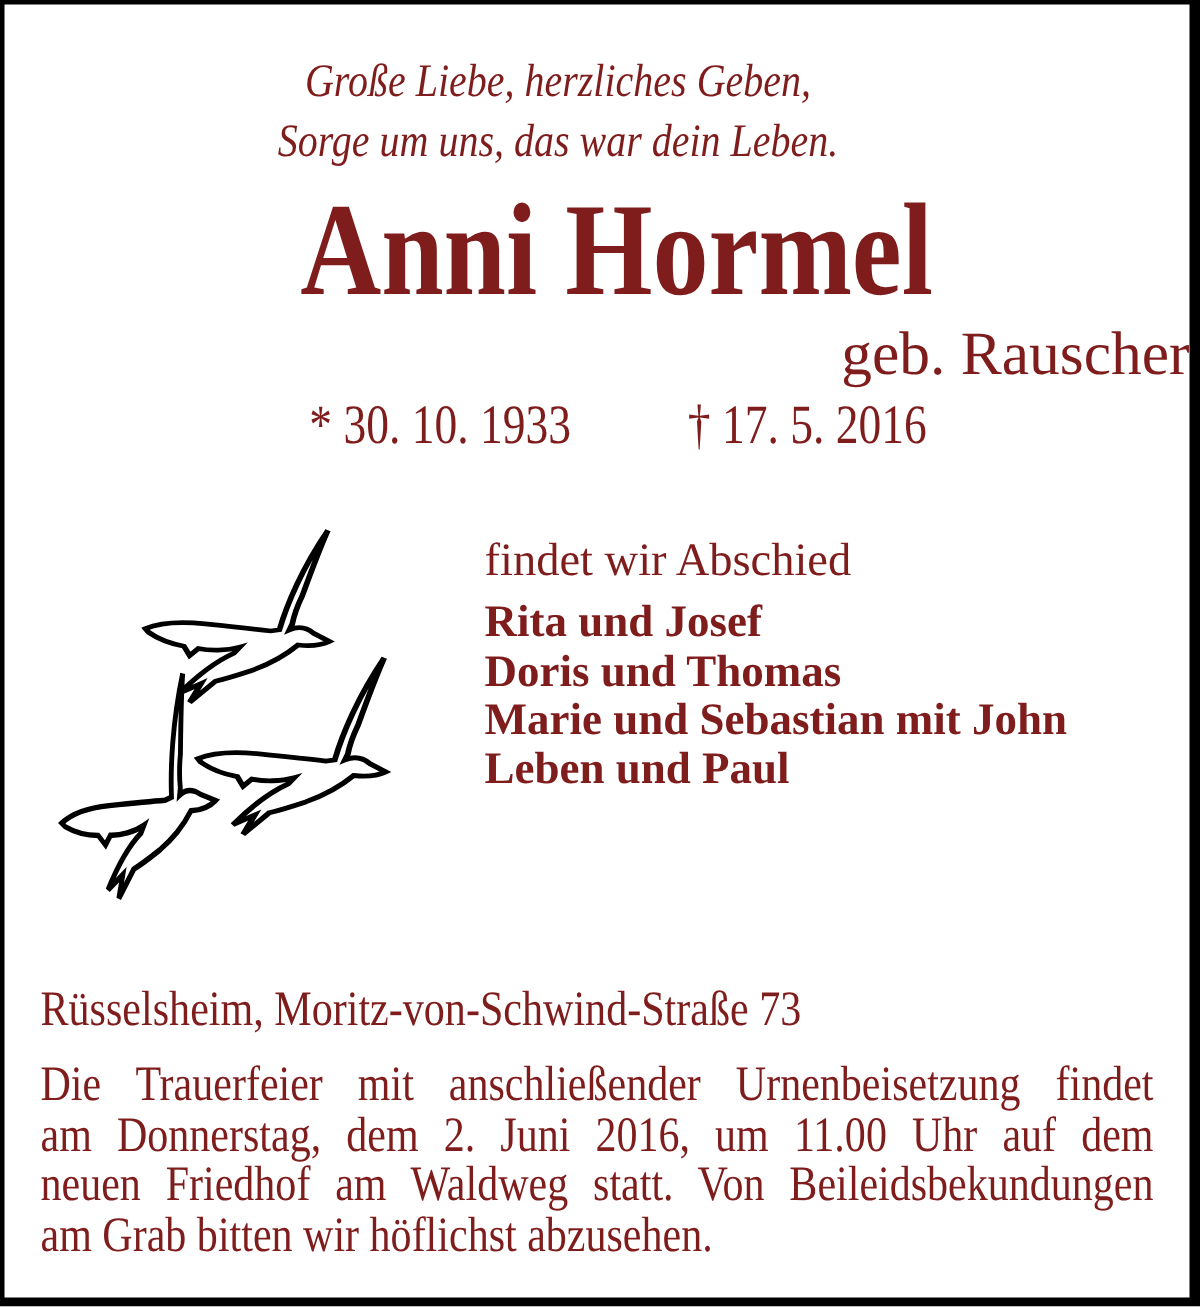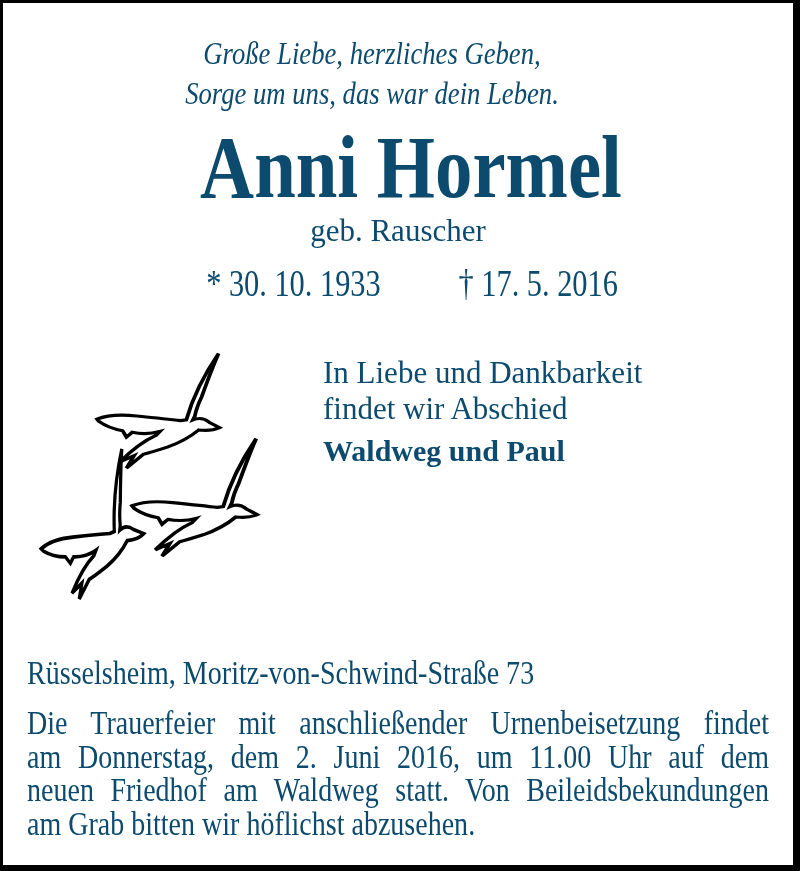--- a/index.html
+++ b/index.html
@@ -1,21 +1,21 @@
 <!DOCTYPE html>
 <html><head>
 <meta charset="utf-8">
 <style>
   html,body { margin:0; padding:0; background:#ffffff; }
   .page {
     position:relative;
     width:800px; height:871px;
     box-sizing:border-box;
     background:#ffffff;
-    color:#0c4a6e;
+    color:#7f1d1d;
     border-style:solid;
     border-color:#000000;
     border-width:3px 7px 6px 3px; 
     font-family:"Liberation Serif", serif;
     overflow:hidden;
   }
   .abs { position:absolute; }
 
   
   .verse {
@@ -33,22 +33,22 @@
     top:121px; left:0; width:100%;
     text-align:center;
     font-weight:bold;
     font-size:88px; line-height:1;
     transform:translateX(13px) scaleX(0.85);
     transform-origin:center top;
     white-space:nowrap;
   }
   .maiden {
     top:212px; left:0; width:100%;
-    text-align:center;
-    font-size:31px; line-height:1;
+    text-align:right;
+    font-size:41px; line-height:1;
   }
 
   
   .dates {
     top:262px; left:0; width:100%;
     display:flex; justify-content:center; gap:95px;
     font-size:37px; line-height:1;
     transform:translateX(14px) scaleX(0.82);
     transform-origin:center top;
     white-space:nowrap;
@@ -127,24 +127,26 @@
         C58 84 74 86 88 88
         L94 87
         C99 66 110 34 128 2 Z"></path>
     </defs>
     <use href="#gull" class="gull" transform="translate(70,10) scale(0.95,0.78)"></use>
     <use href="#gull" class="gull" transform="translate(105,95) scale(0.97,0.80)"></use>
     <use href="#gull" class="gull" transform="translate(-5,130) rotate(-14) scale(0.80,0.92)"></use>
   </svg>
 
   <div class="abs column">
-    <div class="farewell-line">In Liebe und Dankbarkeit</div>
     <div class="farewell-line">findet wir Abschied</div>
     <div class="mourners">
-      <div class="mourner-line">Waldweg und Paul</div>
+      <div class="mourner-line">Rita und Josef</div>
+      <div class="mourner-line">Doris und Thomas</div>
+      <div class="mourner-line">Marie und Sebastian mit John</div>
+      <div class="mourner-line">Leben und Paul</div>
     </div>
   </div>
 
   <div class="abs address">Rüsselsheim, Moritz-von-Schwind-Straße 73</div>
 
   <div class="abs announcement">
     <div class="announce-line">Die Trauerfeier mit anschließender Urnenbeisetzung findet</div>
     <div class="announce-line">am Donnerstag, dem 2. Juni 2016, um 11.00 Uhr auf dem</div>
     <div class="announce-line">neuen Friedhof am Waldweg statt. Von Beileidsbekundungen</div>
     <div class="announce-line last">am Grab bitten wir höflichst abzusehen.</div>

